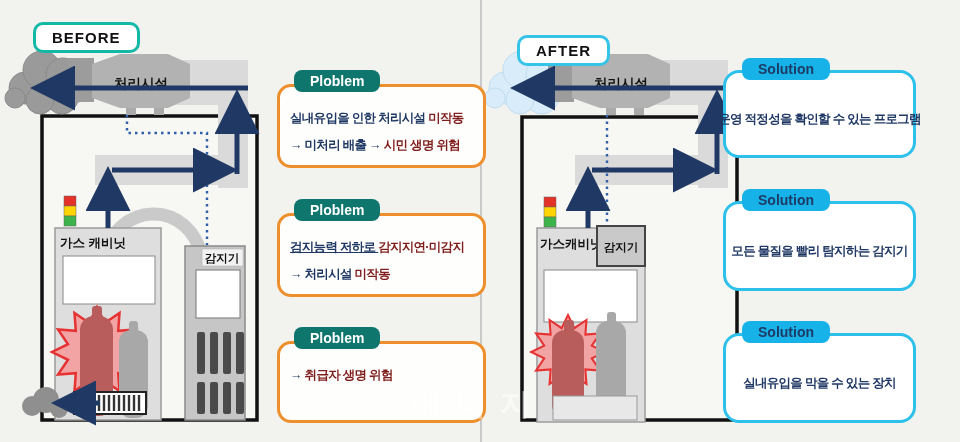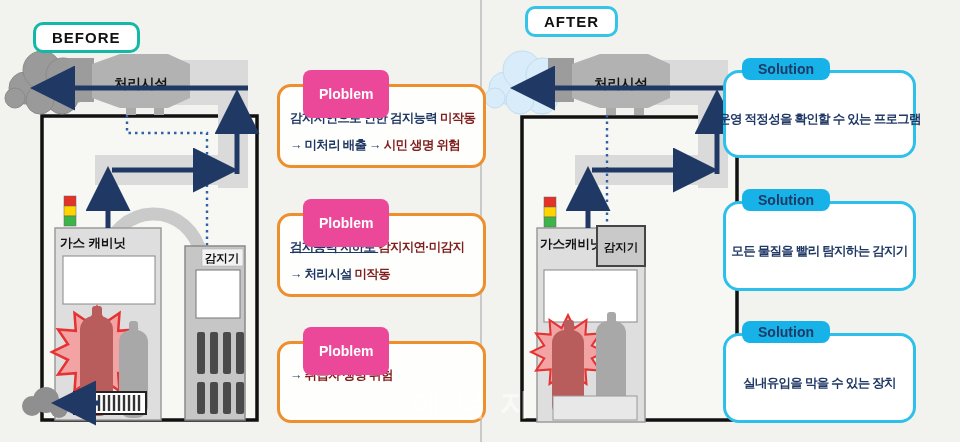--- a/index.html
+++ b/index.html
@@ -5,29 +5,29 @@
   html,body{margin:0;padding:0;}
   body{font-family:"Liberation Sans","DejaVu Sans",sans-serif;}
   .stage{position:relative;width:960px;height:442px;background:#f2f2ef;overflow:hidden;}
   .divider{position:absolute;left:480px;top:0;width:2px;height:442px;background:#c9c9c9;}
   svg{position:absolute;top:0;}
   svg text{font-family:"Liberation Sans","DejaVu Sans",sans-serif;font-weight:bold;fill:#111;}
 
   .title-badge{position:absolute;background:#fff;border-radius:10px;font-weight:bold;
     font-size:15px;color:#111;padding:4px 16px;letter-spacing:1px;z-index:5;}
   .title-before{left:33px;top:22px;border:3px solid #14b8a6;}
-  .title-after{left:517px;top:6px;border:3px solid #35c3e8;margin-left:8px;}
+  .title-after{left:517px;top:35px;border:3px solid #35c3e8;}
 
   .pbox{position:absolute;left:277px;width:187px;background:#fefefc;
     border:3px solid #ee8f2e;border-radius:14px;z-index:4;padding:18px 6px 6px 10px;}
   .pbox1{top:84px;height:54px;}
   .pbox2{top:213px;height:54px;}
   .pbox3{top:341px;height:52px;}
-  .pbadge{position:absolute;top:-17px;left:23px;background:#ec4899;color:#fff;
-    font-weight:bold;font-size:14px;padding:16px 16px;border-radius:8px;}
+  .pbadge{position:absolute;top:-17px;left:14px;background:#0f766e;color:#fff;
+    font-weight:bold;font-size:14px;padding:3px 16px;border-radius:8px;}
   .pline{font-size:12.5px;font-weight:bold;line-height:27px;letter-spacing:-0.7px;white-space:nowrap;}
   .navy{color:#1f3864;}
   .red{color:#7f1d1d;}
   .uline{text-decoration:underline;}
 
   .sbox{position:absolute;left:723px;width:187px;background:#fff;
     border:3px solid #2cc0ea;border-radius:16px;z-index:4;
     display:flex;align-items:center;justify-content:center;padding-top:10px;box-sizing:content-box;}
   .sbox1{top:70px;height:72px;}
   .sbox2{top:201px;height:74px;}
@@ -217,21 +217,21 @@
     </g>
   </svg>
 
   <div class="divider"></div>
 
   <div class="title-badge title-before">BEFORE</div>
   <div class="title-badge title-after">AFTER</div>
 
   <div class="pbox pbox1">
     <div class="pbadge">Ploblem</div>
-    <div class="pline"><span class="navy">감지지연으로 인한 검지능력 </span><span class="red">미작동</span></div>
+    <div class="pline"><span class="navy">실내유입을 인한 처리시설 </span><span class="red">미작동</span></div>
     <div class="pline"><span class="navy">→ 미처리 배출 → </span><span class="red">시민 생명 위험</span></div>
   </div>
 
   <div class="pbox pbox2">
     <div class="pbadge">Ploblem</div>
     <div class="pline"><span class="navy uline">검지능력 저하로 </span><span class="red">감지지연·미감지</span></div>
     <div class="pline"><span class="navy">→ 처리시설 </span><span class="red">미작동</span></div>
   </div>
 
   <div class="pbox pbox3">

